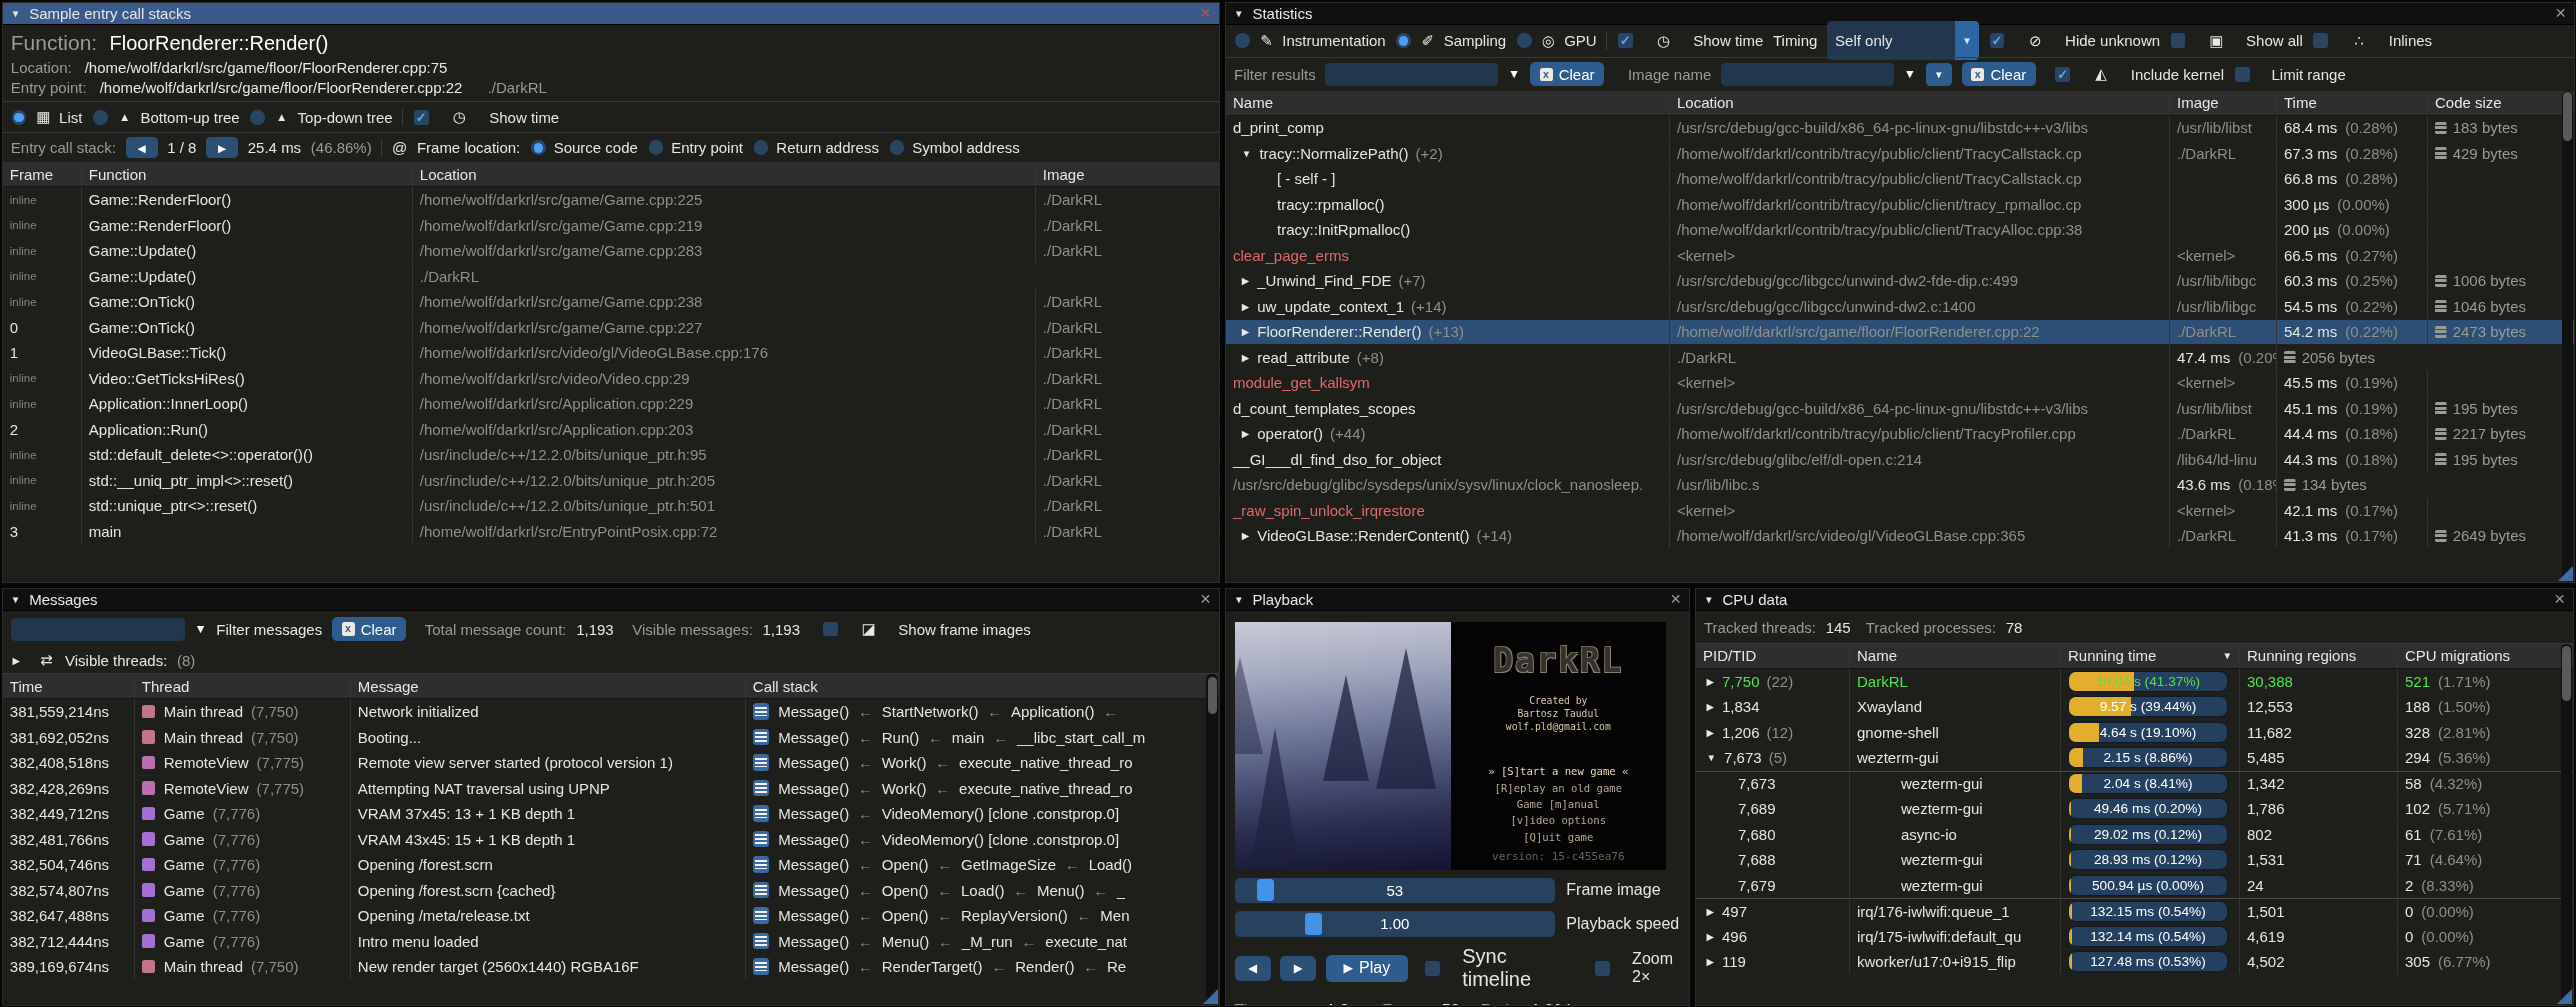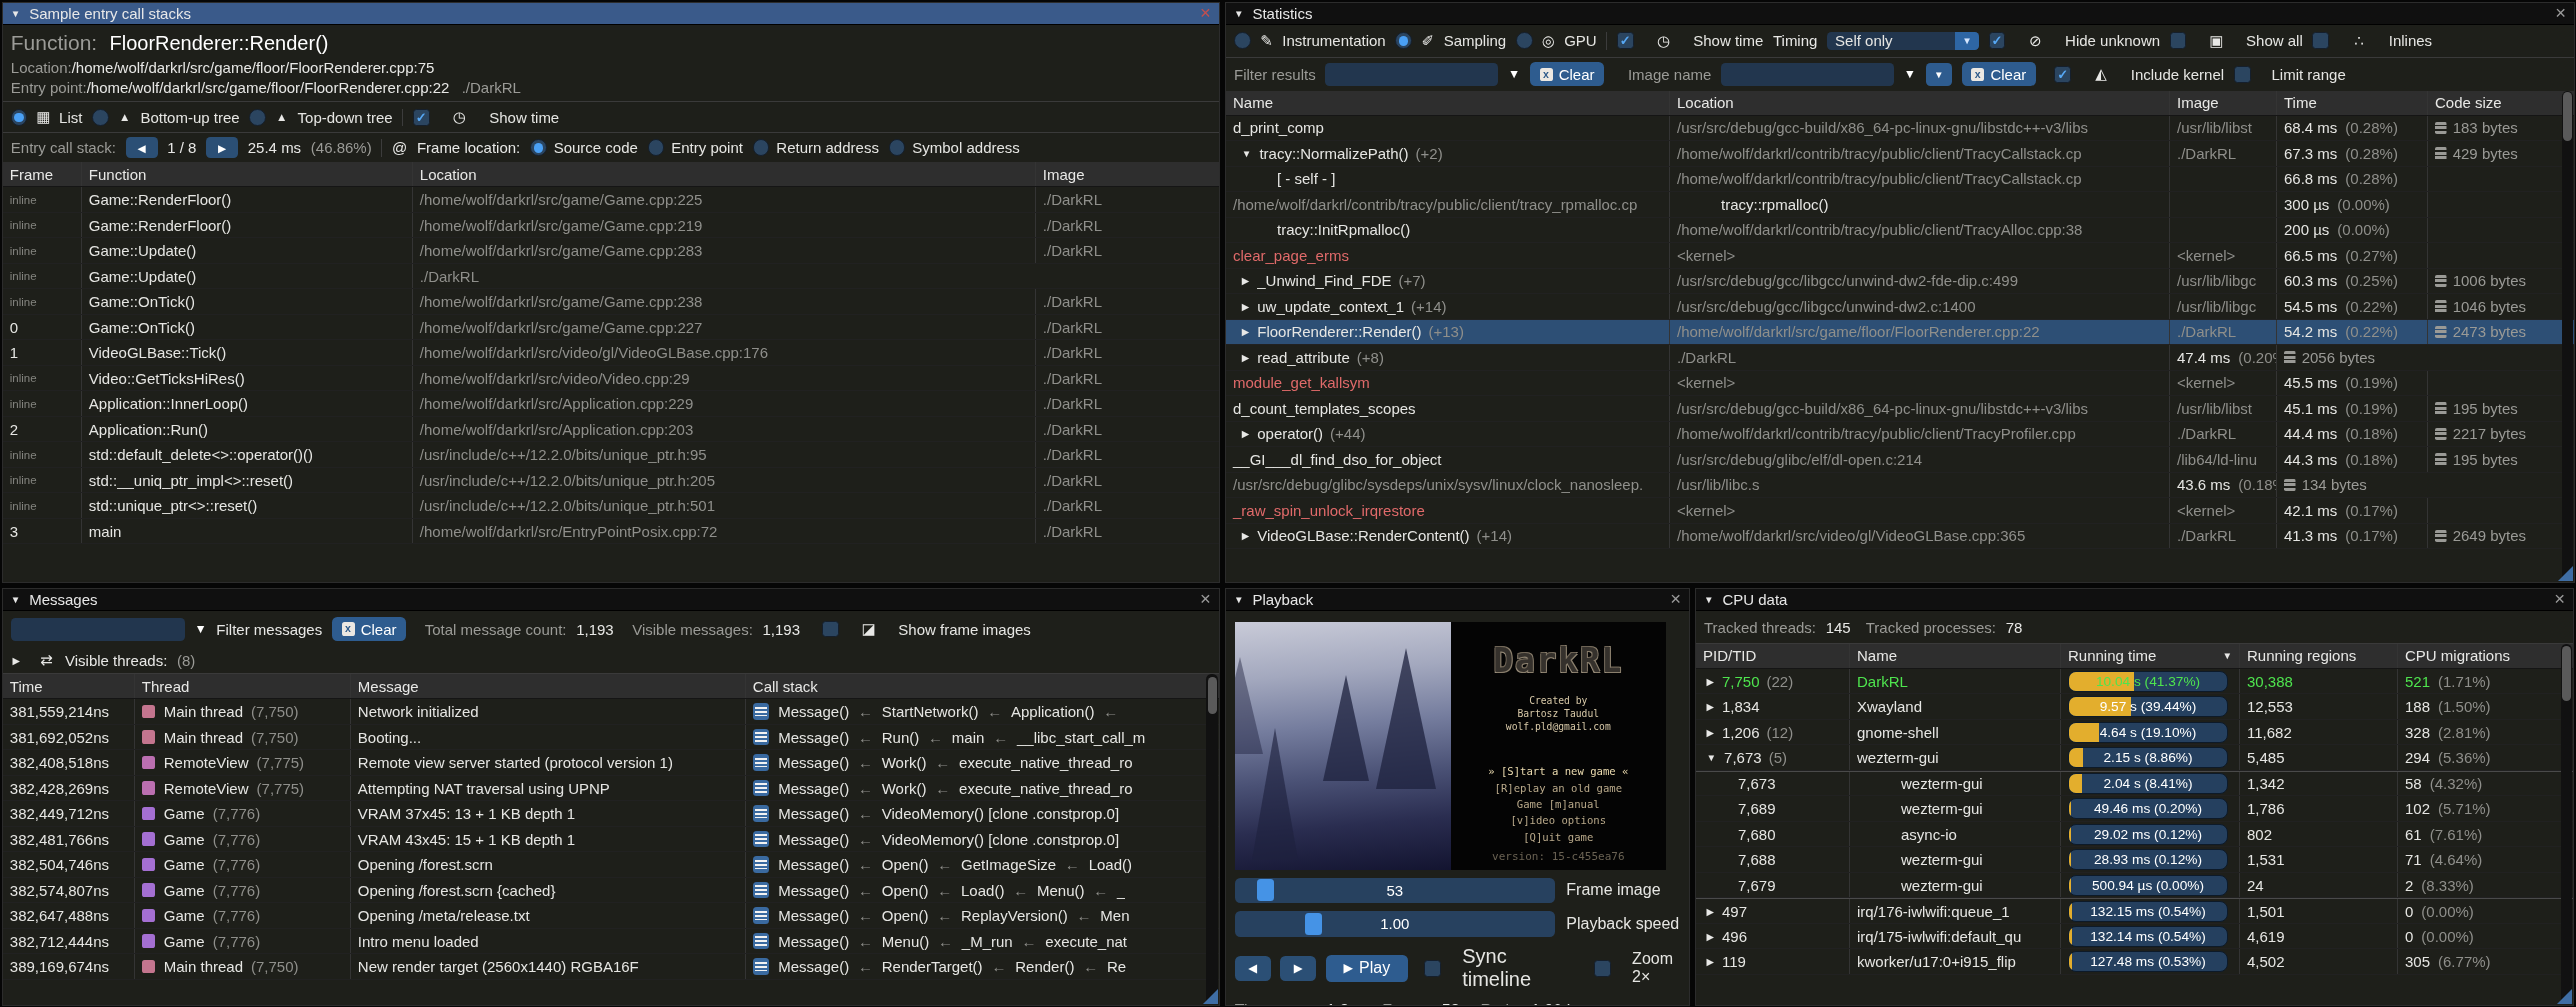--- a/index.html
+++ b/index.html
@@ -51,21 +51,21 @@
   .ticon.pic::before{content:"◪"}
   .ticon.shuffle::before{content:"⇄"}
   .funnel{color:#fff;font-size:12.3px}
 
   .inp{height:23px;background:#22364e;border:none;border-radius:4.4px;color:#e6e6e3;padding:0 7px;font:inherit}
   .btn{display:inline-flex;align-items:center;gap:6.2px;background:#2e5c8f;color:#fff;border:none;
        border-radius:5.3px;height:24px;padding:0 9.7px;font:inherit;font-size:15px}
   .clr-x{background:#ece8e2;color:#2d5a8a;border-radius:2.6px;font-size:10.6px;font-weight:700;padding:0 3.5px;line-height:13.2px}
   .navbtn{width:32px;height:21px;background:#2b4f75;border:none;border-radius:4.4px;color:#fff;font-size:10.6px}
   .minibtn{width:26.4px;height:23px;background:#2e5c8f;border:none;border-radius:4.4px;color:#fff;font-size:9.7px}
-  .combo{display:flex;align-items:center;height:18px;background:#22364e;border-radius:4.4px;overflow:hidden;width:152px;flex:0 0 auto}
+  .combo{display:flex;align-items:center;height:39px;background:#22364e;border-radius:4.4px;overflow:hidden;width:152px;flex:0 0 auto}
   .combo-val{flex:1;padding:0 8px}
   .combo-arrow{width:24px;align-self:stretch;background:#2e66a4;color:#d6e7ff;display:flex;align-items:center;justify-content:center;font-size:9.7px}
 
   
   .table{flex:1 1 auto;overflow:hidden;position:relative}
   .row{display:grid;height:25.5px;align-items:stretch;border-bottom:0.9px solid #212121}
   .thead.row{background:#2e2e2e;border-bottom:0.9px solid #151515;height:25px}
   .cell{display:flex;align-items:center;padding:0 7px;white-space:nowrap;overflow:hidden;border-right:0.9px solid #343434;min-width:0}
   .cell:last-child{border-right:none}
   .thead .cell{color:#e8e8e6}
@@ -115,21 +115,21 @@
 
   .vscroll{position:absolute;right:0.9px;width:11.5px;background:#111;border-radius:5.3px}
   .thumb{position:absolute;left:1.3px;right:1.3px;background:#5a5a5a;border-radius:4.4px}
   .grip{position:absolute;right:0.9px;bottom:0.9px;width:0;height:0;
         border-left:15px solid transparent;border-bottom:15px solid #3f6ea5}
 
   
   .fn-line{padding:6.2px 8px 1.8px;display:flex;align-items:baseline;gap:12.3px}
   .fn-line .glabel{font-size:21px}
   .fn-name{font-size:20px;color:#fff}
-  .meta-line{padding:1.8px 8px;display:flex;gap:0;align-items:baseline}
+  .meta-line{padding:1.8px 8px;display:flex;gap:13px;align-items:baseline}
 
   
   .pb-screen{width:431px;height:248px;margin:10.6px 0 0 8.8px;display:flex;flex:0 0 auto;overflow:hidden}
   .pb-forest{width:216px;height:100%;position:relative;overflow:hidden;
      background:linear-gradient(175deg,#c9cbd8 0%,#a3a8be 22%,#757d9e 42%,#4a5175 62%,#2a2d50 80%,#131430 100%)}
   .pb-tree{position:absolute;width:0;height:0;border-left:23px solid transparent;border-right:23px solid transparent;
      border-bottom:106px solid rgba(30,33,62,.75)}
   .pb-tree.t1{left:88px;top:53px}
   .pb-tree.t2{left:141px;top:26.4px;border-bottom-width:141px;border-left-width:30px;border-right-width:30px}
   .pb-tree.t3{left:17.6px;top:106px;border-bottom-width:132px;opacity:.85}
@@ -482,26 +482,26 @@
           <span>66.8 ms</span>
           <span class="tp">(0.28%)</span>
         </span>
         <span class="cell size">
 
           <span></span>
         </span>
       </div>
 
       <div class="row child">
+        <span class="cell name">
+
+          <span class="nm">tracy::rpmalloc()</span>
+
+        </span>
         <span class="cell loc">/home/wolf/darkrl/contrib/tracy/public/client/tracy_rpmalloc.cp</span>
-        <span class="cell name">
-
-          <span class="nm">tracy::rpmalloc()</span>
-
-        </span>
         <span class="cell img"></span>
         <span class="cell time">
           <span>300 µs</span>
           <span class="tp">(0.00%)</span>
         </span>
         <span class="cell size">
 
           <span></span>
         </span>
       </div>

